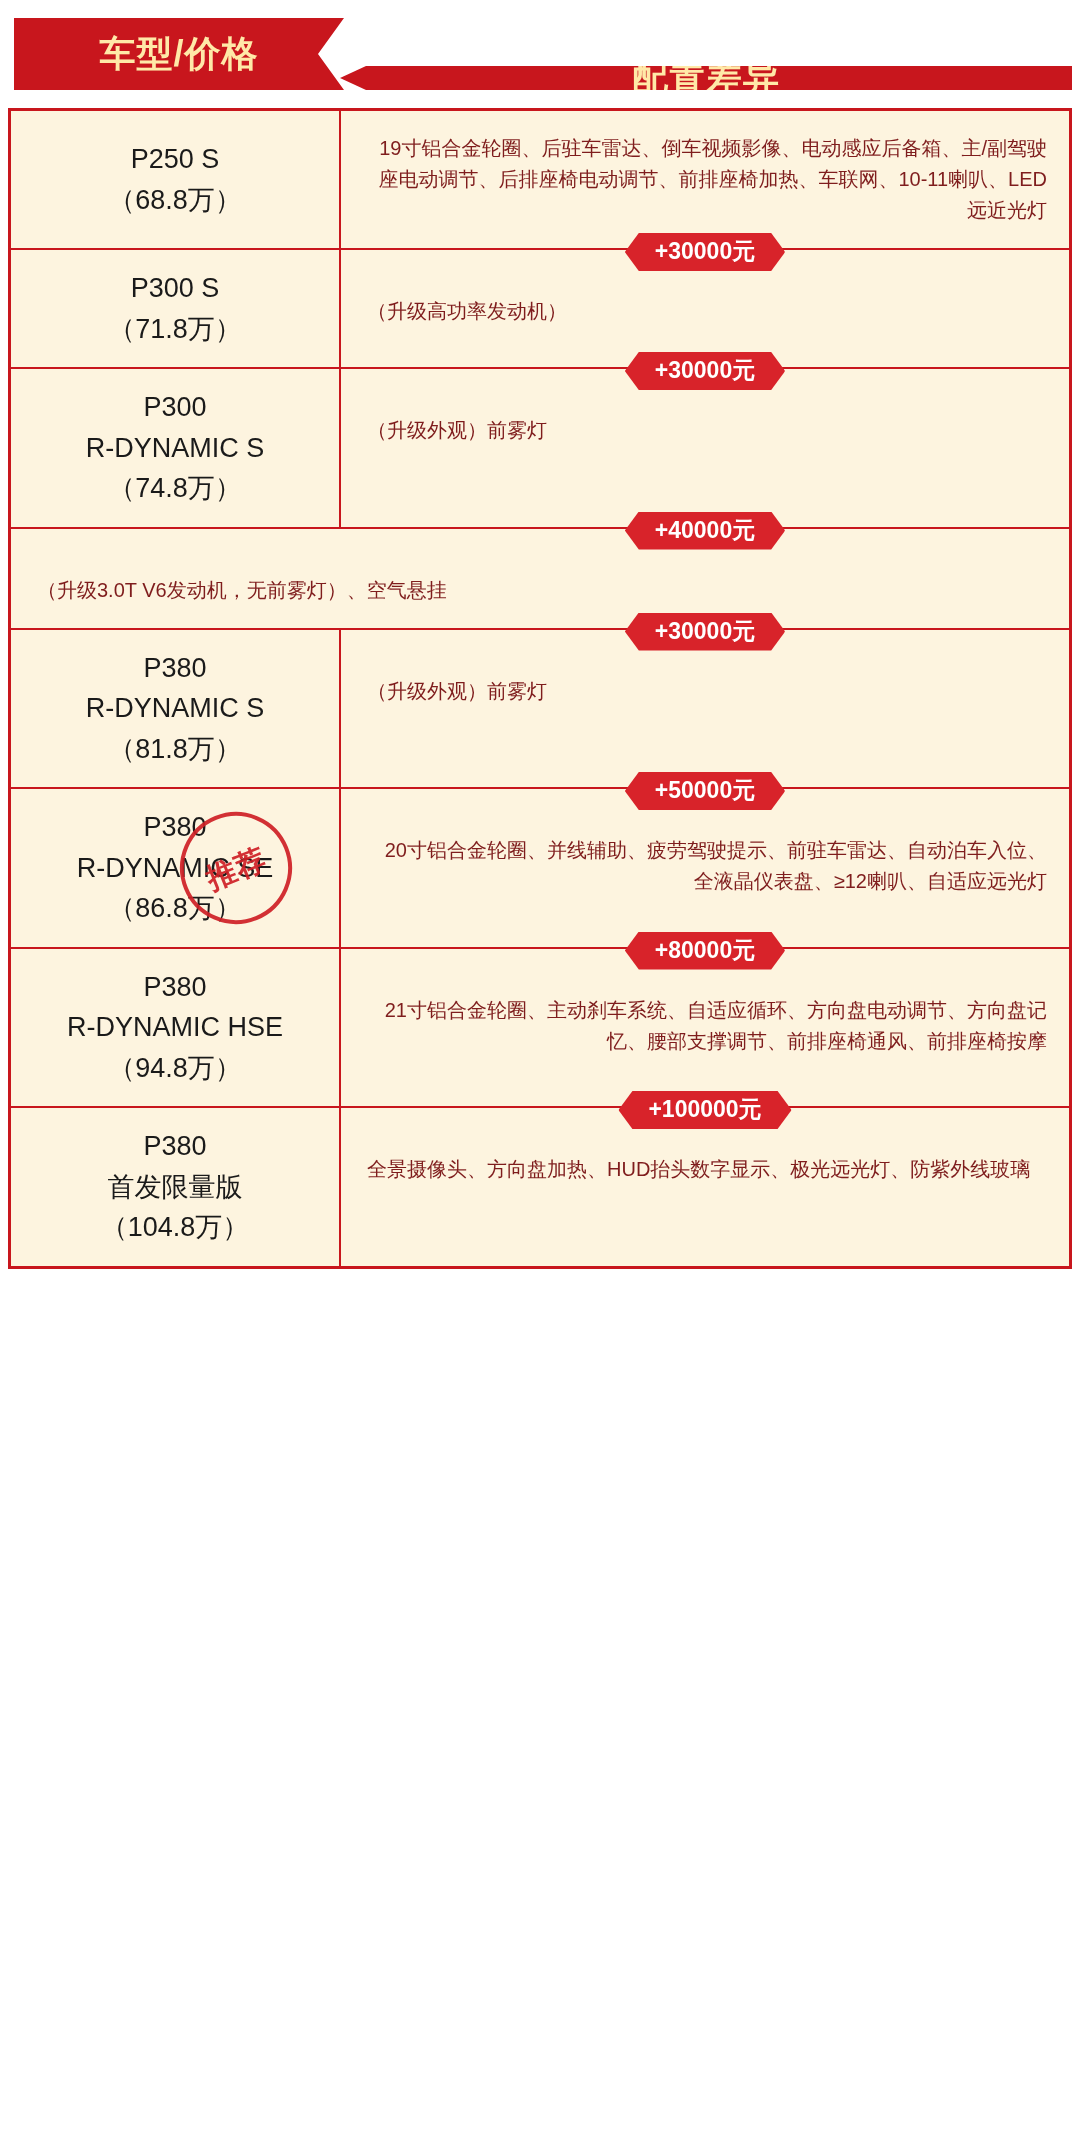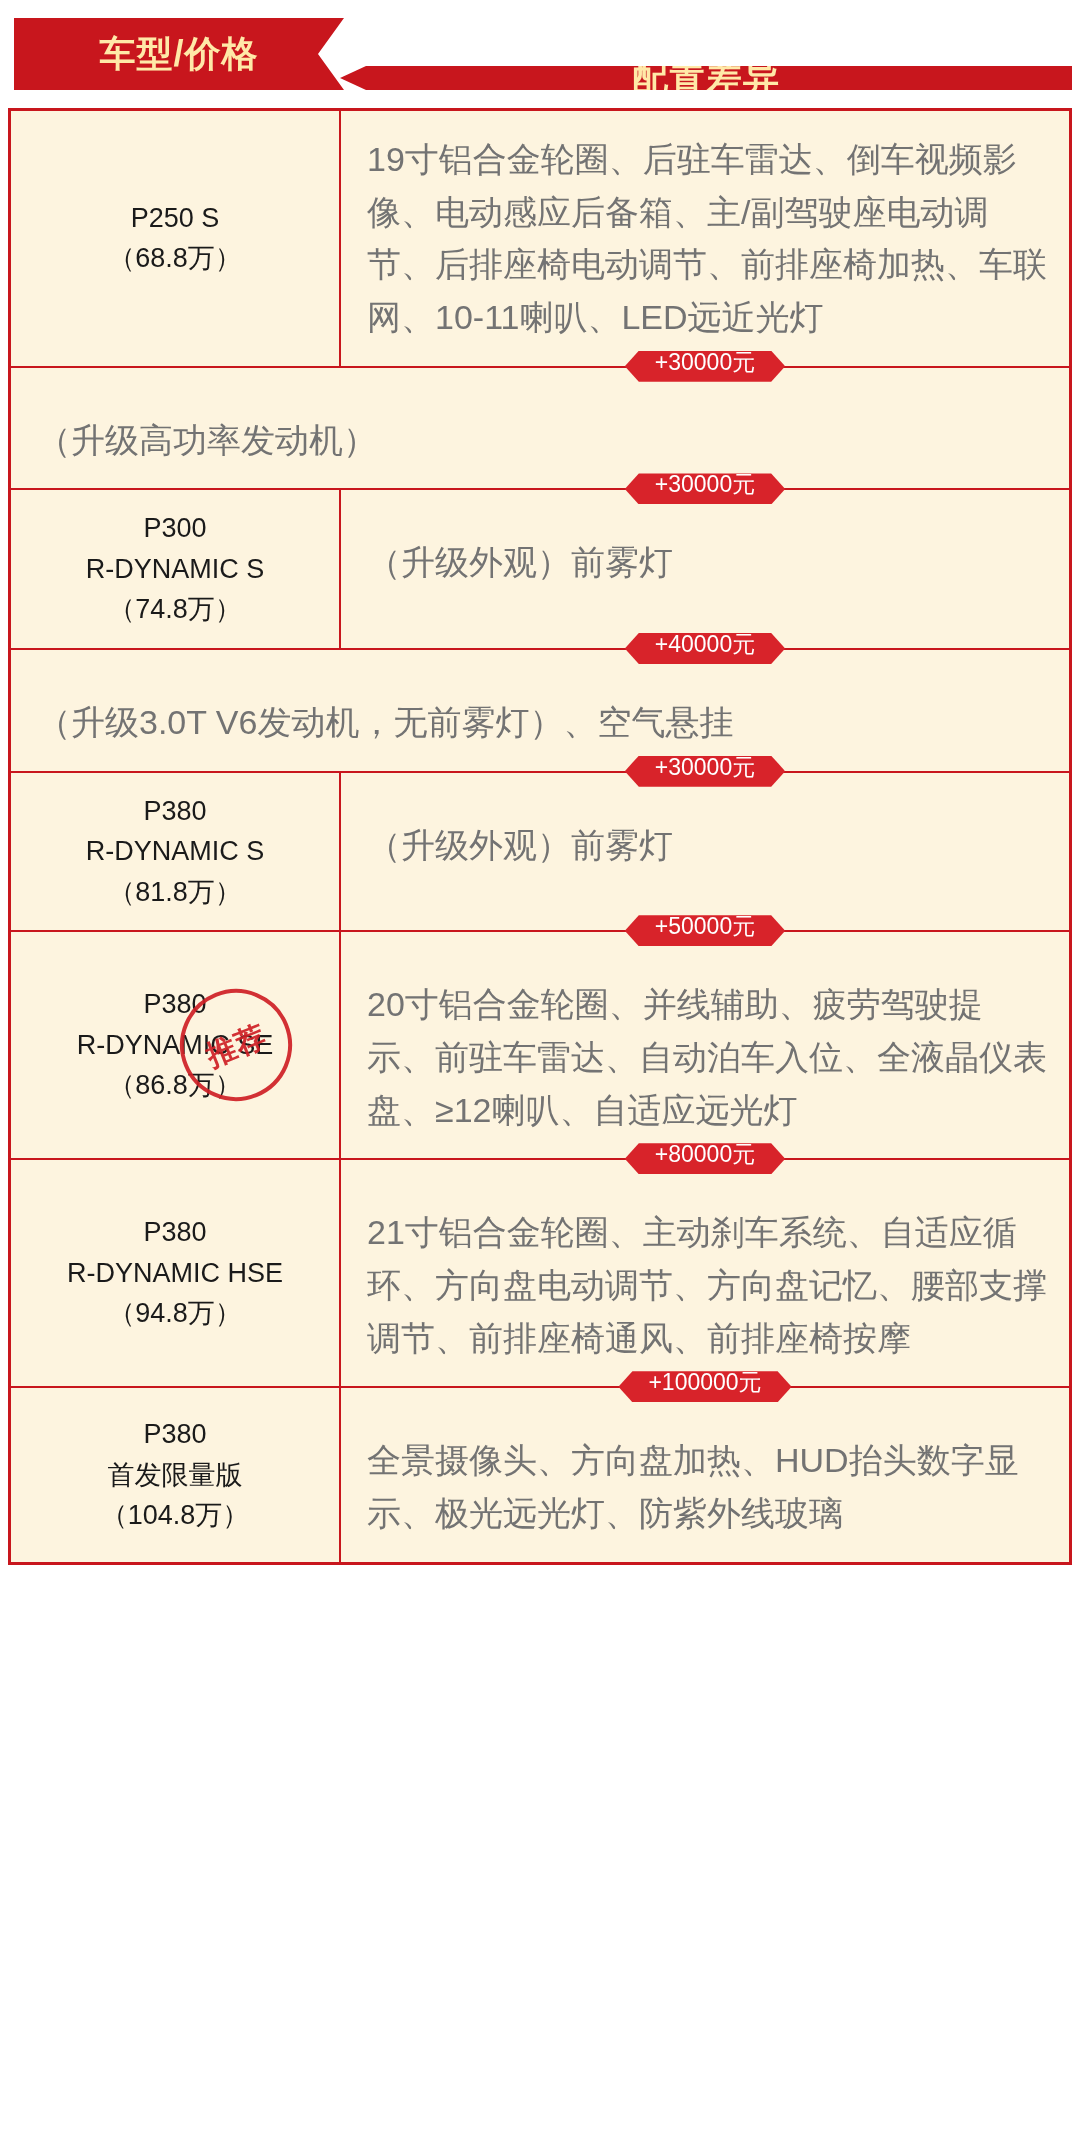--- a/index.html
+++ b/index.html
@@ -84,42 +84,43 @@
     line-height: 1.5;
     padding: 18px 6px;
     position: relative;
   }
   .cell-model .line { display: block; white-space: nowrap; }
 
   .cell-cfg {
     flex: 1 1 auto;
     box-sizing: border-box;
     padding: 22px 22px 22px 26px;
-    font-size: 34px;
+    font-size: 20px;
     line-height: 1.55;
-    color: #737373;
+    color: #7f1d1d;
     display: flex;
     align-items: flex-start;
     position: relative;
+    text-align: right;
   }
   .cell-cfg.has-badge { padding-top: 46px; }
   .cfg-text { display: block; }
 
   
   .badge {
     position: absolute;
     top: -17px;
     left: 50%;
     transform: translateX(-50%);
     background: #d8232a;
     color: #ffffff;
     font-size: 23px;
-    font-weight: normal;
+    font-weight: bold;
     line-height: 1;
-    padding: 0 30px 8px 30px;
+    padding: 7px 30px 8px 30px;
     white-space: nowrap;
     clip-path: polygon(14px 0, calc(100% - 14px) 0, 100% 50%, calc(100% - 14px) 100%, 14px 100%, 0 50%);
     z-index: 4;
   }
   .row-badge-wrap {
     position: absolute;
     left: 330px;
     right: 0;
     top: 0;
     height: 0;
@@ -167,20 +168,24 @@
       <div class="row">
         <div class="cell-model">
           <span class="line">P250 S</span>
           <span class="line">（68.8万）</span>
         </div>
         <div class="cell-cfg">
           <span class="cfg-text">19寸铝合金轮圈、后驻车雷达、倒车视频影像、电动感应后备箱、主/副驾驶座电动调节、后排座椅电动调节、前排座椅加热、车联网、10-11喇叭、LED远近光灯</span>
         </div>
       </div>
       <div class="row">
+        <div class="cell-model">
+          <span class="line">P300 S</span>
+          <span class="line">（71.8万）</span>
+        </div>
         <div class="cell-cfg has-badge">
           <span class="cfg-text">（升级高功率发动机）</span>
         </div>
         <div class="row-badge-wrap">
           <div class="badge">+30000元</div>
         </div>
       </div>
       <div class="row">
         <div class="cell-model">
           <span class="line">P300</span>

